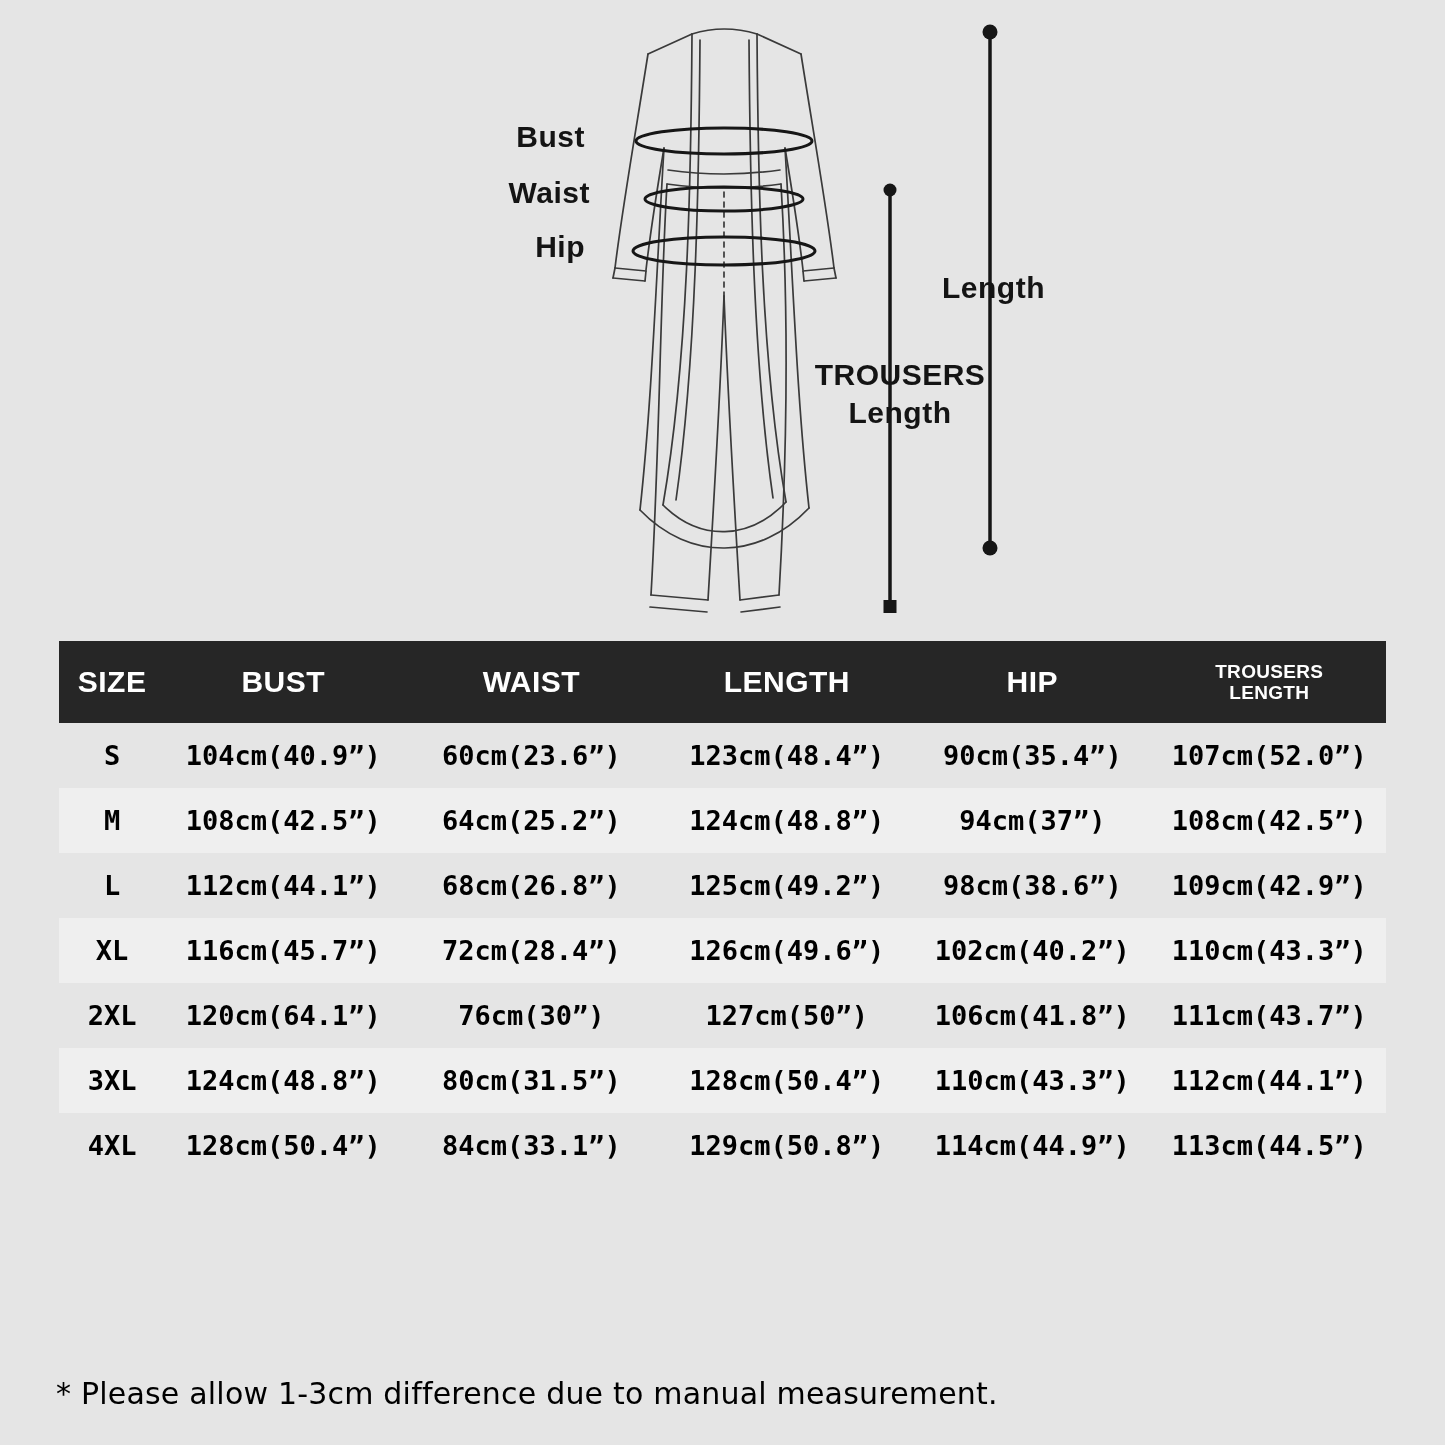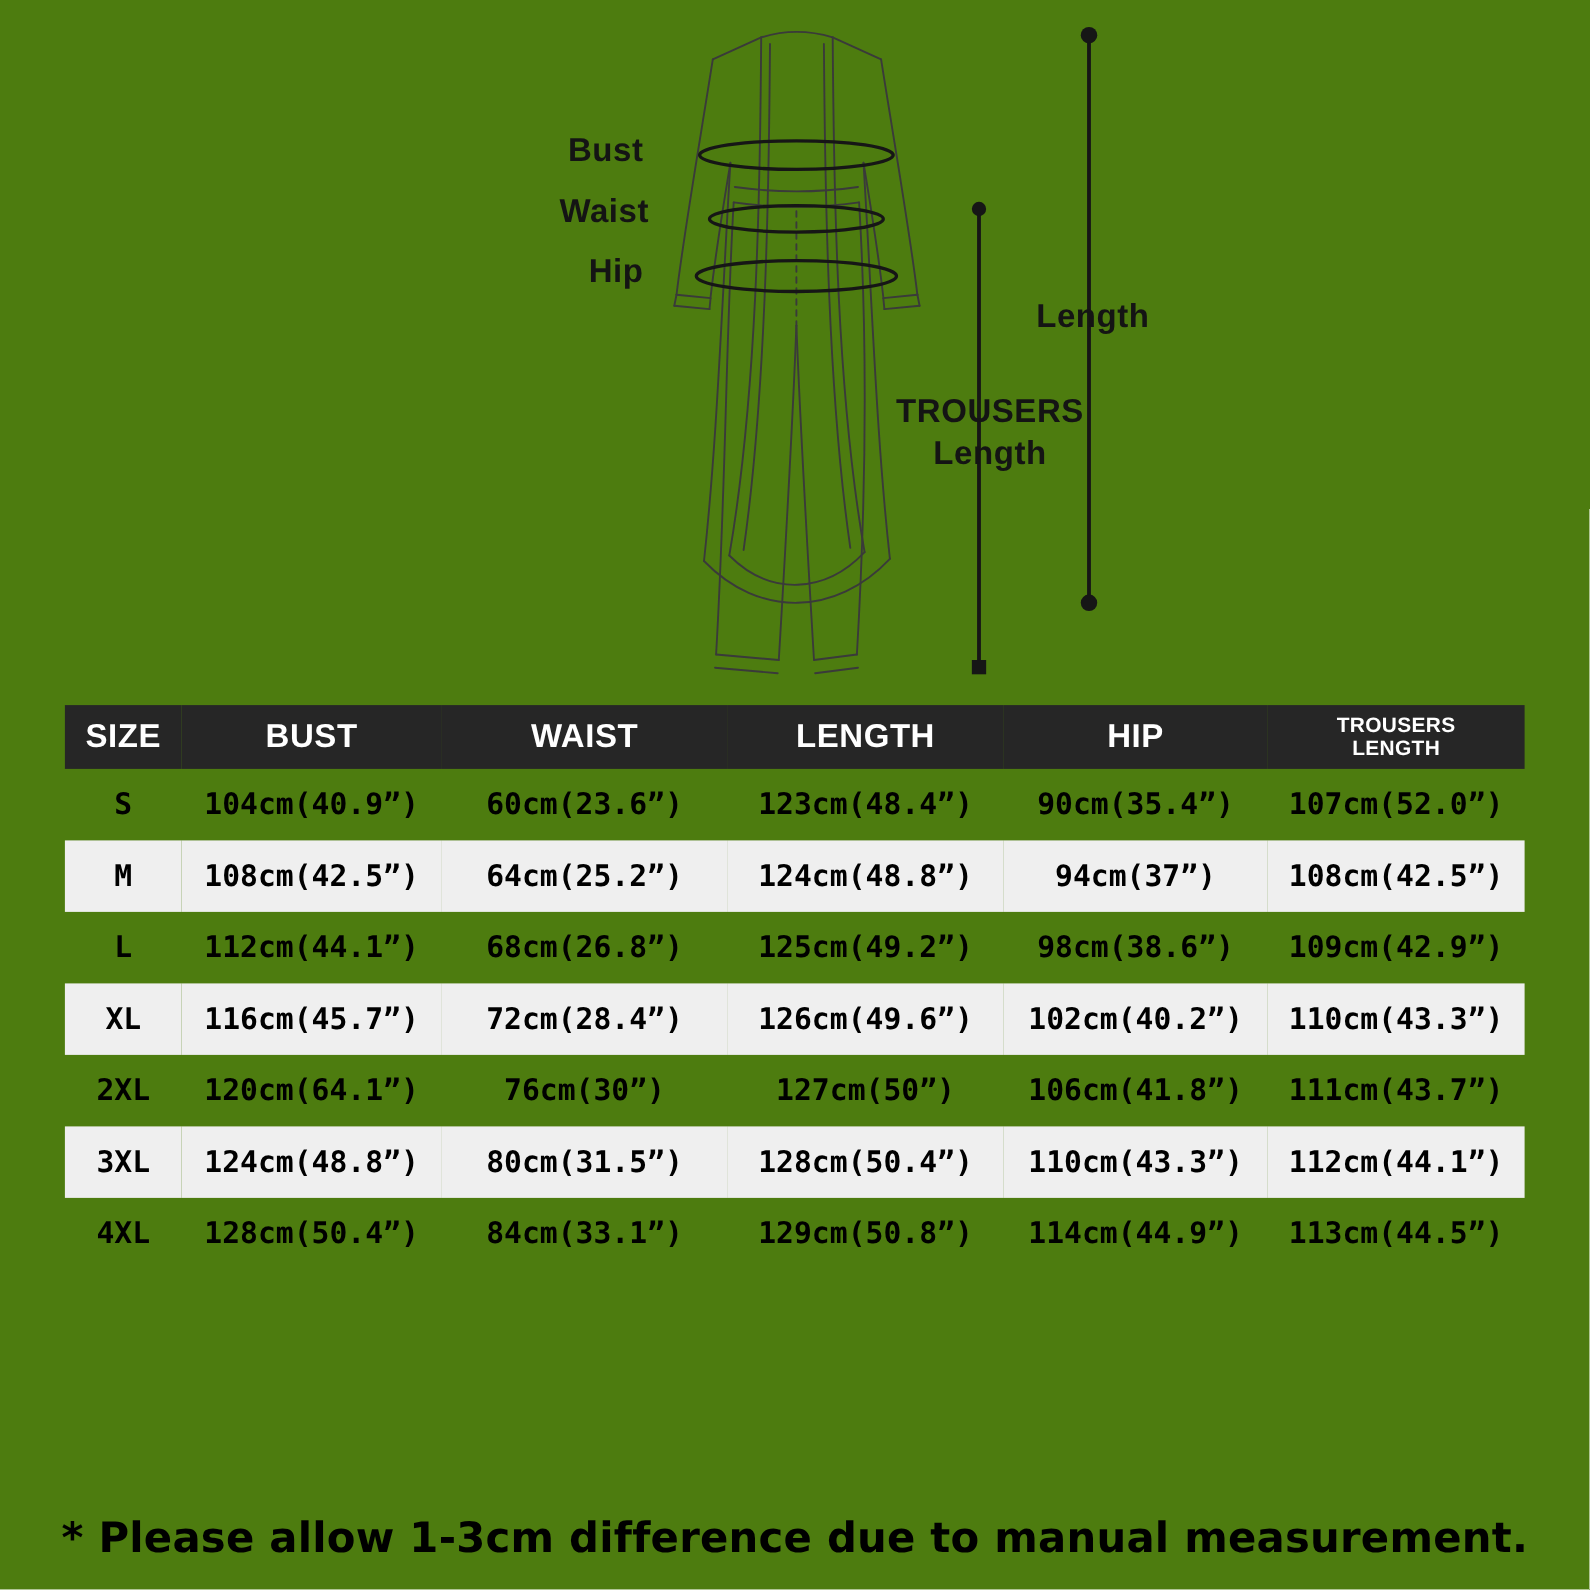--- a/index.html
+++ b/index.html
@@ -4,21 +4,21 @@
 <style>
   html, body {
     margin: 0;
     padding: 0;
     background: #ffffff;
   }
   .page {
     position: relative;
     width: 1445px;
     height: 1445px;
-    background: #4d7c0f;
+    background: #e5e5e5;
     overflow: hidden;
     font-family: "Liberation Sans", sans-serif;
     color: #000000;
   }
   
   .diagram {
     position: absolute;
     left: 0;
     top: 0;
     width: 1445px;
@@ -59,21 +59,21 @@
     border-collapse: collapse;
     table-layout: fixed;
   }
   .size-table th {
     background: var(--header-bg, #262626);
     color: var(--header-text, #ffffff);
     font-family: "Liberation Sans", sans-serif;
     font-size: 30px;
     font-weight: 700;
     height: 58px;
-    padding: 0;
+    padding: 12px;
     letter-spacing: 0.5px;
     text-align: center;
   }
   .size-table th.two-line {
     font-size: 19px;
     line-height: 1.12;
     white-space: pre-line;
     letter-spacing: 0.3px;
   }
   .size-table td {
@@ -87,22 +87,22 @@
   }
   .size-table tbody tr:nth-child(even) {
     background: var(--row-alt, #efefef);
   }
   
   .footer-note {
     position: absolute;
     left: 56px;
     top: 1376px;
     font-family: "DejaVu Sans", sans-serif;
-    font-weight: 700;
-    font-size: 38px;
+    font-weight: 400;
+    font-size: 30px;
     color: #000000;
     letter-spacing: 0.2px;
   }
 </style>
 </head>
 <body>
 
 <div class="page" style="--header-bg: #262626; --header-text: #ffffff; --row-alt: #efefef; --text: #000000;">
 
   <div class="diagram">

